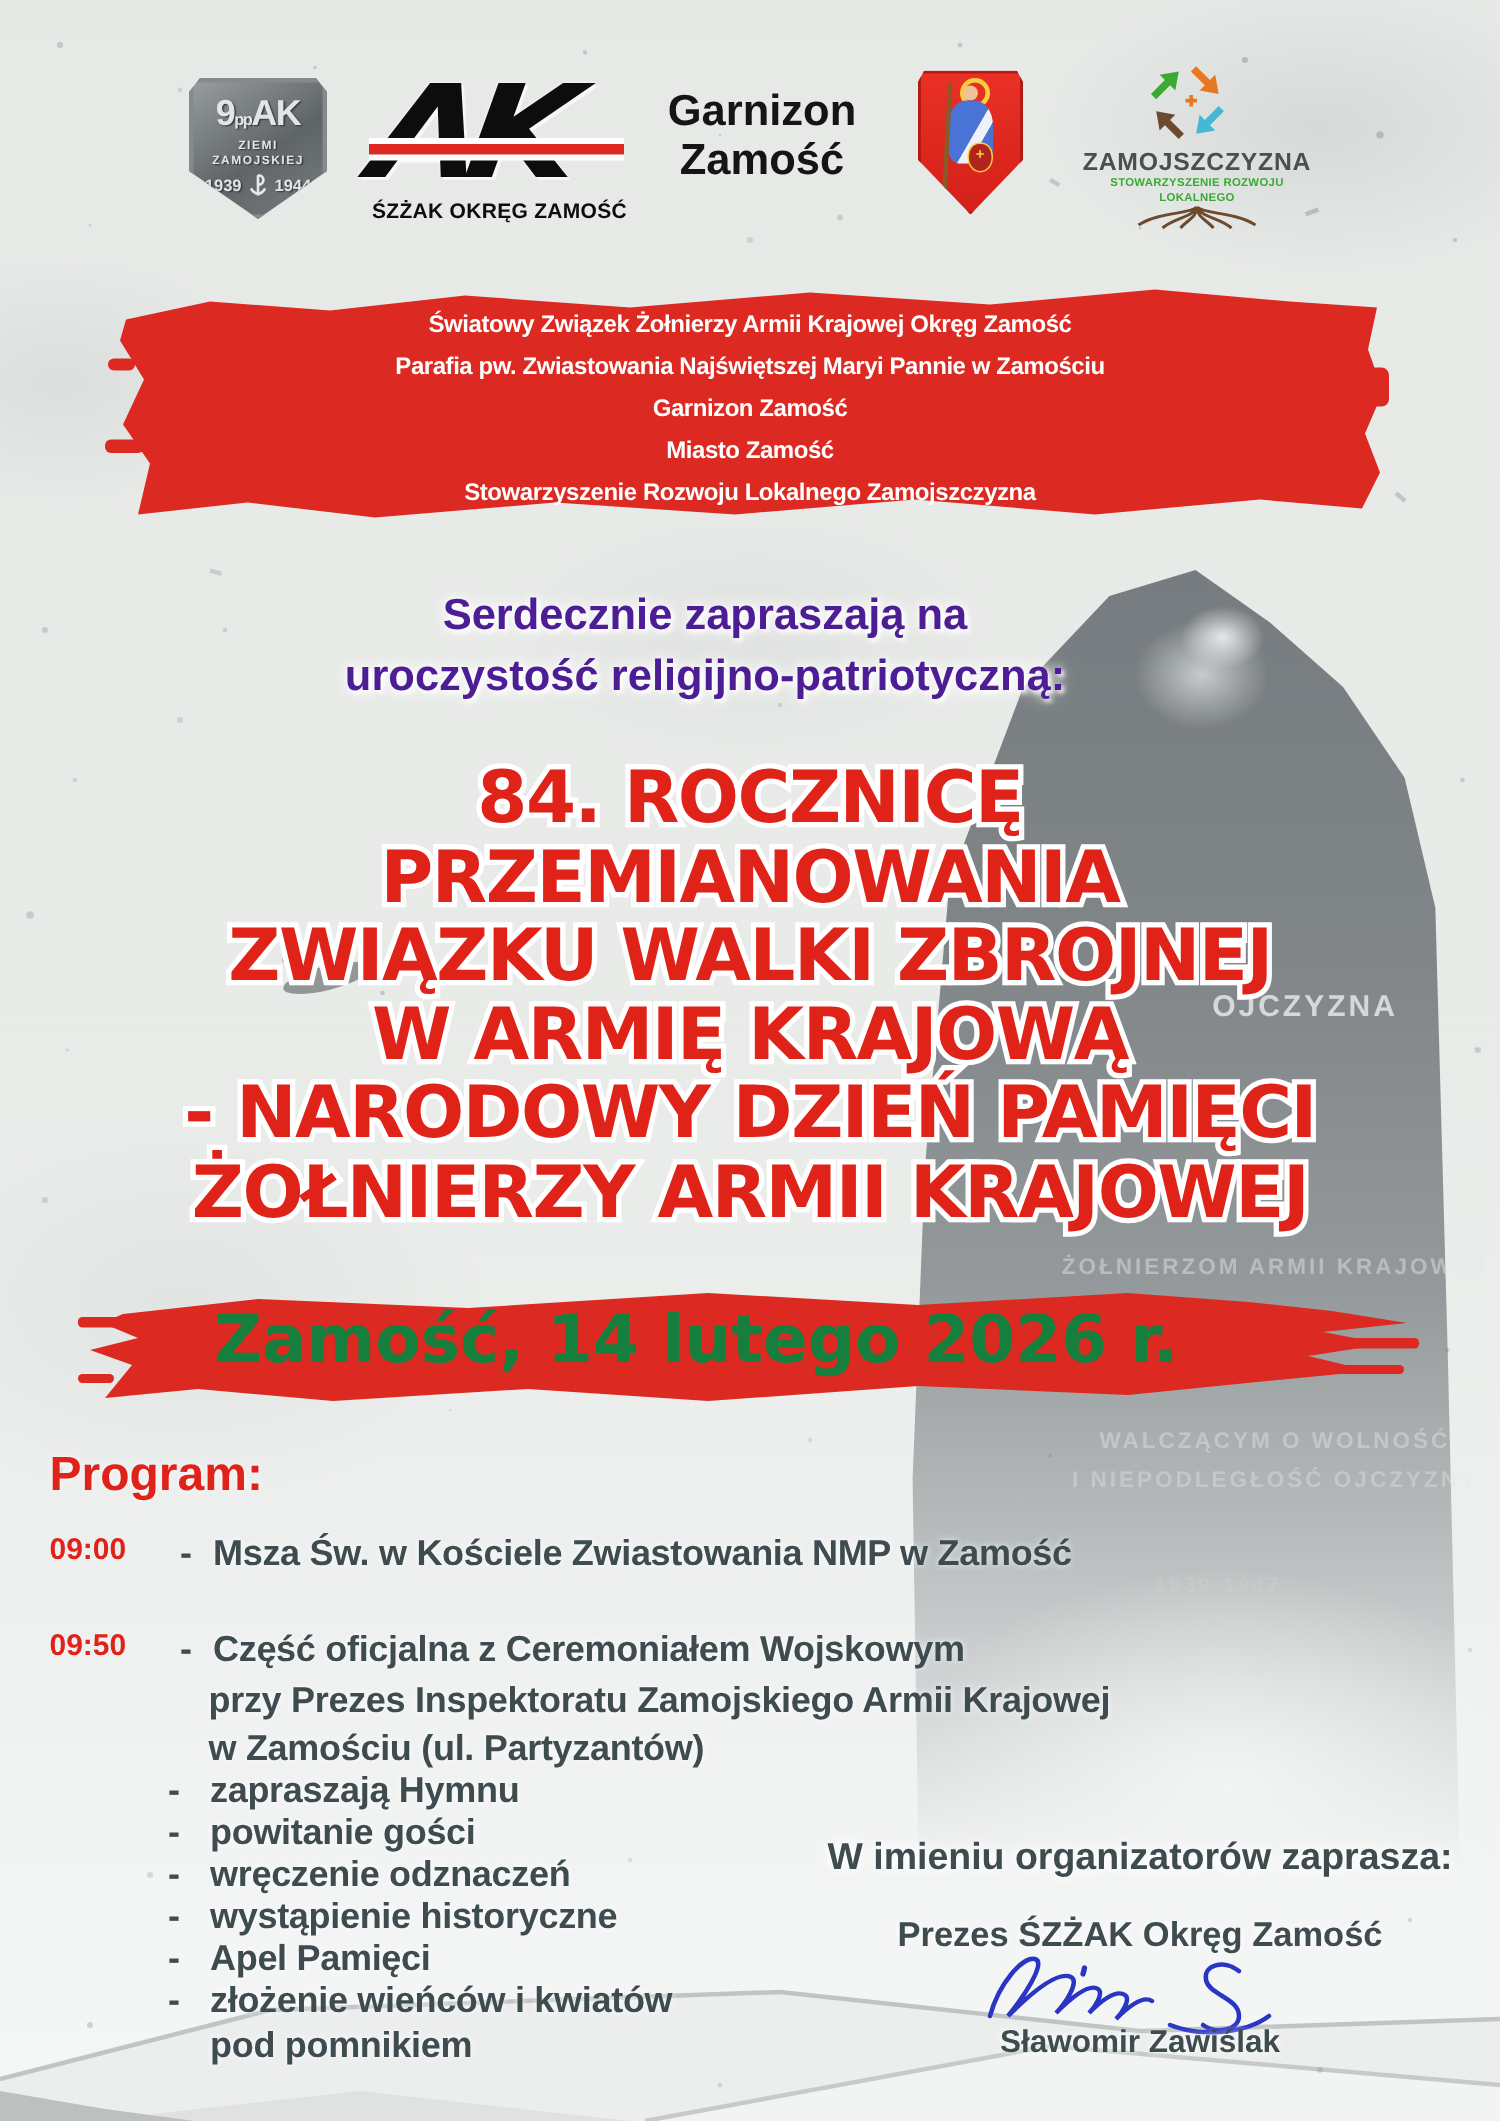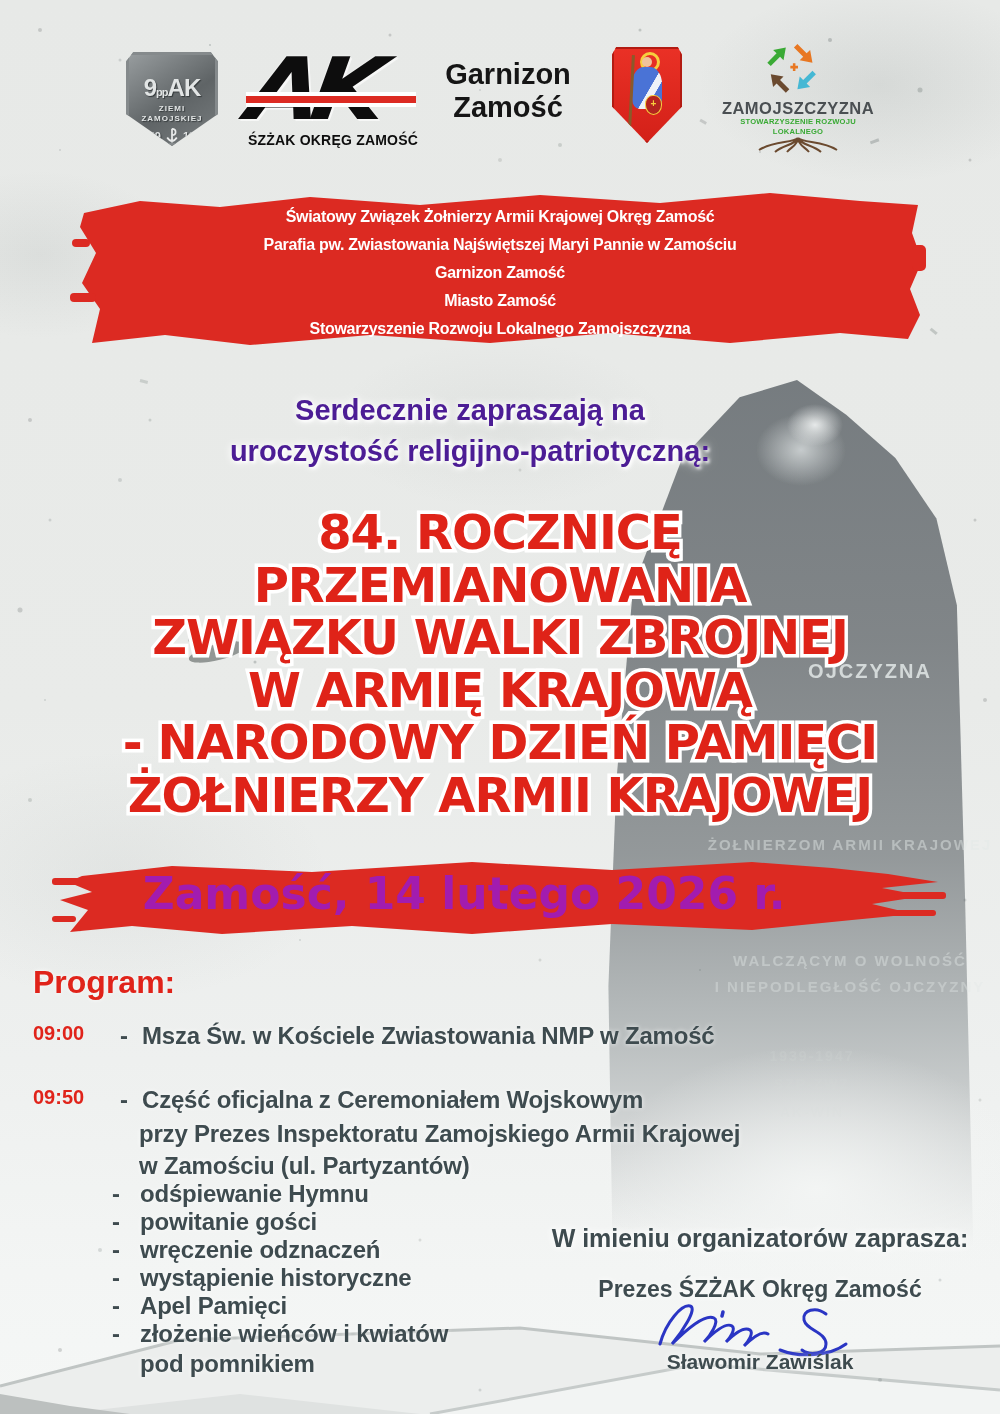--- a/index.html
+++ b/index.html
@@ -51,21 +51,21 @@
   .steps{position:absolute;left:0;top:1294px;z-index:1;}
   
   .content{position:absolute;inset:0;z-index:3;}
   
   .badge{left:126px;top:52px;width:92px;height:94px;}
   .badge-shield{
     width:100%;height:100%;
     background:linear-gradient(145deg,#9a9fa1,#5f6466 55%,#7a7f81);
     clip-path:polygon(8% 0,92% 0,100% 10%,100% 66%,50% 100%,0 66%,0 10%);
     box-shadow:inset 0 0 0 3px #858a8c;
-    display:flex;flex-direction:column;align-items:center;justify-content:flex-end;
+    display:flex;flex-direction:column;align-items:center;justify-content:center;
     color:#e2e5e5;text-shadow:1px 1px 1px #33383a;
   }
   .badge-row1{font-weight:bold;font-size:24px;line-height:24px;letter-spacing:-1px;}
   .badge-row1 .pp{font-size:11px;}
   .badge-region{font-size:8px;font-weight:bold;letter-spacing:1px;line-height:10px;}
   .badge-row3{display:flex;align-items:center;gap:3px;font-size:11px;font-weight:bold;margin-top:2px;}
   .ak-logo{left:248px;top:56px;width:170px;height:100px;}
   .ak-letters{
     position:absolute;left:6px;top:-6px;
     font-family:"DejaVu Sans",sans-serif;font-weight:bold;font-style:italic;
@@ -102,21 +102,21 @@
   
   .headline{left:0;top:506px;width:1000px;text-align:center;}
   .headline div{
     font-family:"DejaVu Sans",sans-serif;font-weight:bold;font-size:48px;line-height:52.5px;
     color:#df2318;letter-spacing:-1px;
     -webkit-text-stroke:7px #fff;paint-order:stroke fill;
     text-shadow:0 0 3px rgba(255,255,255,.9);
   }
   
   .dateband{left:52px;top:848px;width:896px;height:100px;}
-  .dateband-text{position:absolute;left:0;top:20px;width:92%;text-align:center;color:#a21caf;font-family:"DejaVu Sans",sans-serif;font-weight:bold;font-size:44px;}
+  .dateband-text{position:absolute;left:0;top:20px;width:92%;text-align:center;color:#15803d;font-family:"DejaVu Sans",sans-serif;font-weight:bold;font-size:44px;}
   
   .program-title{left:33px;top:964px;font-weight:bold;font-size:32px;color:#e0231a;text-shadow:0 0 5px rgba(255,255,255,.8);}
   .prow{display:flex;}
   .ptime{width:79px;color:#e0231a;font-weight:bold;font-size:20px;flex:0 0 auto;}
   .pdash{width:24px;text-align:center;color:#3e4b4f;font-weight:bold;font-size:24px;flex:0 0 auto;}
   .ptext,.pcont,.btext{color:#3e4b4f;font-weight:bold;font-size:24px;letter-spacing:-.2px;text-shadow:0 0 5px rgba(255,255,255,.8);}
   .pcont{position:absolute;left:139px;}
   .bullet{position:absolute;left:112px;display:flex;}
   .bdash{width:20px;color:#3e4b4f;font-weight:bold;font-size:24px;flex:0 0 auto;}
   .btext{margin-left:8px;}
@@ -319,21 +319,21 @@
   <div class="abs prow" style="left:33px;top:1086px;">
     <div class="ptime">09:50</div>
     <div class="pdash">-</div>
     <div class="ptext" style="margin-left:6px;">Część oficjalna z Ceremoniałem Wojskowym</div>
   </div>
   <div class="abs pcont" style="top:1120px;">przy Prezes Inspektoratu Zamojskiego Armii Krajowej</div>
   <div class="abs pcont" style="top:1152px;">w Zamościu (ul. Partyzantów)</div>
 
   <div class="bullet" style="top:1180px;">
     <div class="bdash">-</div>
-    <div class="btext">odśpiewanie Hymnu</div>
+    <div class="btext">zapraszają Hymnu</div>
   </div>
   <div class="bullet" style="top:1208px;">
     <div class="bdash">-</div>
     <div class="btext">powitanie gości</div>
   </div>
   <div class="bullet" style="top:1236px;">
     <div class="bdash">-</div>
     <div class="btext">wręczenie odznaczeń</div>
   </div>
   <div class="bullet" style="top:1264px;">

